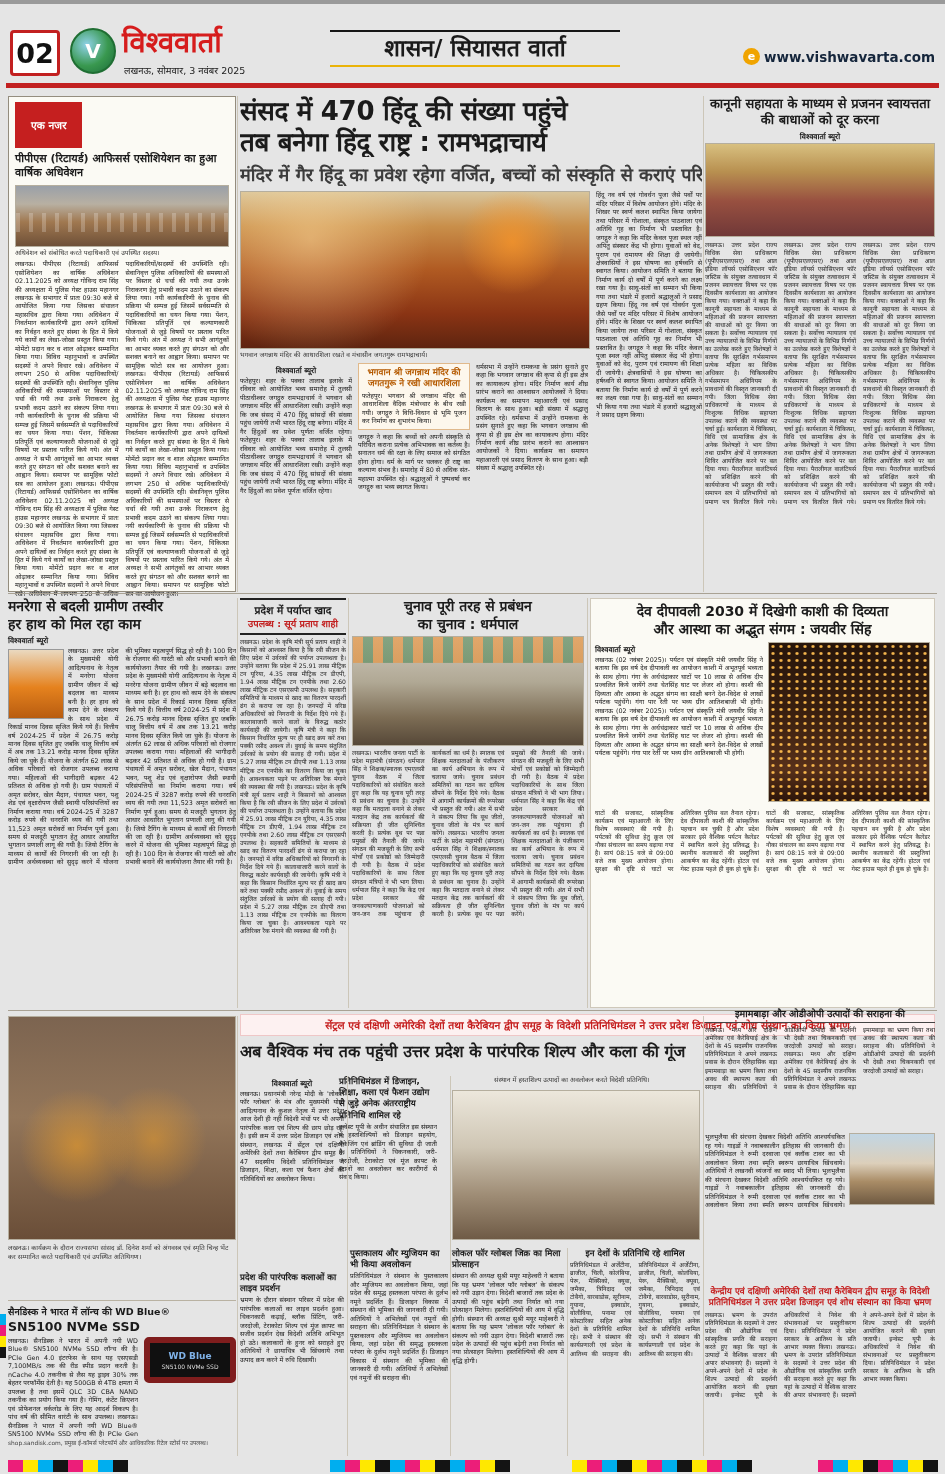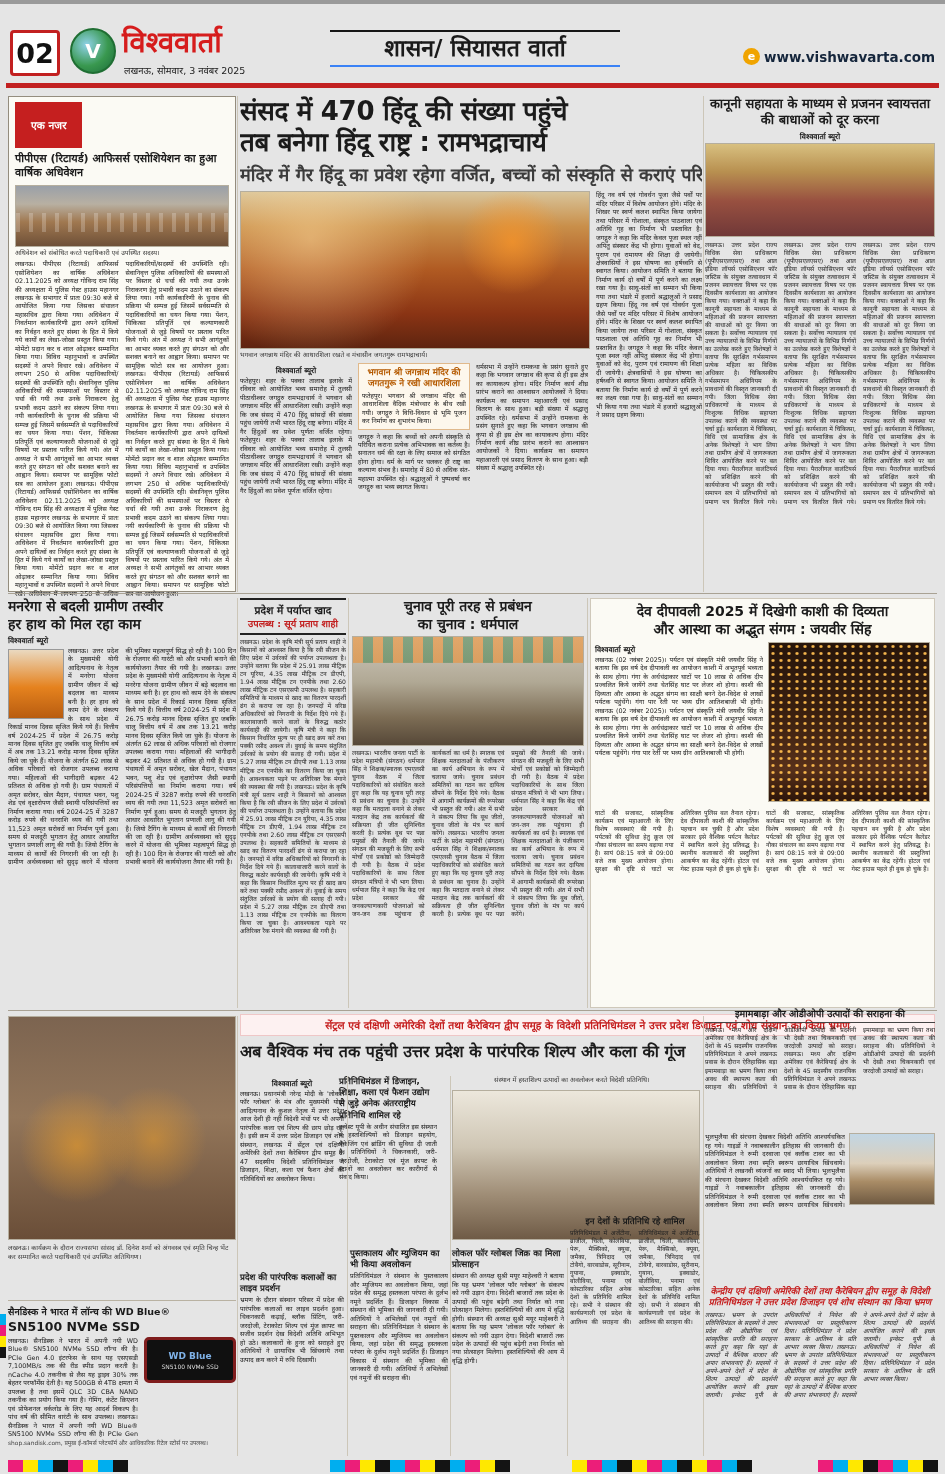--- a/index.html
+++ b/index.html
@@ -28,21 +28,21 @@
   .vrule{position:absolute;width:1px;background:#ccc6b8;}
   .hrule{position:absolute;height:1px;background:#a9a294;}
   
   .pagenum{display:flex;align-items:center;justify-content:center;border:3px solid #c22020;border-radius:4px;
            background:#fff;font-size:27px;font-weight:700;color:#111;}
   .logo{border-radius:50%;background:radial-gradient(circle at 35% 35%,#8fd2e8 0%,#39984f 55%,#1b6b3a 100%);
         border:2px solid #1f6e33;display:flex;align-items:center;justify-content:center;color:#fff;
         font-weight:700;font-size:20px;}
   .masthead{font-size:29px;font-weight:700;color:#d61c1c;line-height:1;}
   .date{font-size:9.5px;color:#222;}
-  .section-title{border-top:2px solid #161616;border-bottom:2px solid #3b82f6;padding:4px 0;
+  .section-title{border-top:2px solid #161616;border-bottom:2px solid #eab308;padding:4px 0;
                  font-size:23px;font-weight:700;text-align:center;line-height:1.1;}
   .website{display:flex;align-items:center;gap:4px;font-size:13.5px;font-weight:700;color:#15263c;}
   .ebadge{width:17px;height:17px;border-radius:50%;background:#f0a400;color:#fff;display:flex;align-items:center;
           justify-content:center;font-size:11px;font-weight:700;}
   .redrule{background:#c22020;}
   
   .tab{display:inline-block;background:#c51f1f;color:#fff;font-size:10.5px;font-weight:700;padding:16px 16px;margin:1px 0 4px;}
   
   .inset{border:1px solid #e0b98c;background:#fdf7ec;padding:3px;margin-bottom:3px;}
   .inset-title{color:#b55a00;font-weight:700;font-size:8.8px;line-height:1.3;text-align:center;margin-bottom:2px;}
@@ -70,21 +70,21 @@
             radial-gradient(circle at 64% 55%,rgba(240,160,40,.5),transparent 28%),
             linear-gradient(180deg,#7c6450 0%,#93765a 45%,#6a4e38 100%);}
   .ph-expo{background:linear-gradient(180deg,#ece7dc 0%,#cfc6b4 38%,#9f8d76 70%,#6f5b46 100%);}
   .ph-imambara{background:linear-gradient(180deg,#c2d6e4 0%,#dccfba 42%,#a98c66 68%,#6f5a42 100%);}
   .portrait-float{display:block;float:left;width:56px;height:70px;margin:2px 4px 2px 0;border:1px solid #999;
             background:linear-gradient(180deg,#ead9c0 0%,#e5821e 55%,#b85c10 100%);}
   
   .ad-h1{font-size:9.5px;font-weight:700;}
   .ad-h2{font-size:12.5px;font-weight:700;margin:1px 0 3px;}
   .ssd-chip{width:92px;height:46px;background:#101010;border-radius:5px;color:#fff;display:flex;flex-direction:column;
-            align-items:center;justify-content:center;gap:2px;border:3px solid #7f1d1d;}
+            align-items:center;justify-content:center;gap:2px;border:6px solid #7f1d1d;}
   .ssd-l1{font-size:9px;font-weight:700;color:#7fb2e8;}
   .ssd-l2{font-size:6px;color:#ddd;}
   .ad-foot{font-size:5.9px;color:#444;margin-top:3px;line-height:1.3;}
   
   .reg{display:flex;}
   .reg div{width:15px;height:12px;}
   .reg .c{background:#00aeef}.reg .m{background:#ec1e79}.reg .y{background:#ffe800}.reg .k{background:#141414}
   .regv{display:flex;flex-direction:column;}
   .regv div{width:6px;height:11px;}
 </style>
@@ -167,21 +167,21 @@
   </section>
 
   <section class="abs" style="left:352px;top:594px;width:232px;height:410px;">
     <div class="h-md center nowrap">चुनाव पूरी तरह से प्रबंधन</div>
     <div class="h-md center nowrap">का चुनाव : धर्मपाल</div>
     <div class="photo ph-flags" style="height:110px;margin:3px 0;"></div>
     <div class="body-text cols3 fill" style="height:248px;font-size:6.1px;">लखनऊ। भारतीय जनता पार्टी के प्रदेश महामंत्री (संगठन) धर्मपाल सिंह ने शिक्षक/स्नातक एमएलसी चुनाव बैठक में जिला पदाधिकारियों को संबोधित करते हुए कहा कि यह चुनाव पूरी तरह से प्रबंधन का चुनाव है। उन्होंने कहा कि मतदाता बनाने से लेकर मतदान केंद्र तक कार्यकर्ता की सक्रियता ही जीत सुनिश्चित करती है। प्रत्येक बूथ पर पन्ना प्रमुखों की तैनाती की जाये। संगठन की मजबूती के लिए सभी मोर्चों एवं प्रकोष्ठों को जिम्मेदारी दी गयी है। बैठक में प्रदेश पदाधिकारियों के साथ जिला संगठन मंत्रियों ने भी भाग लिया। धर्मपाल सिंह ने कहा कि केंद्र एवं प्रदेश सरकार की जनकल्याणकारी योजनाओं को जन-जन तक पहुंचाना ही कार्यकर्ता का धर्म है। स्नातक एवं शिक्षक मतदाताओं के पंजीकरण का कार्य अभियान के रूप में चलाया जाये। चुनाव प्रबंधन समितियों का गठन कर दायित्व सौंपने के निर्देश दिये गये। बैठक में आगामी कार्यक्रमों की रूपरेखा भी प्रस्तुत की गयी। अंत में सभी ने संकल्प लिया कि बूथ जीतो, चुनाव जीतो के मंत्र पर कार्य करेंगे। लखनऊ। भारतीय जनता पार्टी के प्रदेश महामंत्री (संगठन) धर्मपाल सिंह ने शिक्षक/स्नातक एमएलसी चुनाव बैठक में जिला पदाधिकारियों को संबोधित करते हुए कहा कि यह चुनाव पूरी तरह से प्रबंधन का चुनाव है। उन्होंने कहा कि मतदाता बनाने से लेकर मतदान केंद्र तक कार्यकर्ता की सक्रियता ही जीत सुनिश्चित करती है। प्रत्येक बूथ पर पन्ना प्रमुखों की तैनाती की जाये। संगठन की मजबूती के लिए सभी मोर्चों एवं प्रकोष्ठों को जिम्मेदारी दी गयी है। बैठक में प्रदेश पदाधिकारियों के साथ जिला संगठन मंत्रियों ने भी भाग लिया। धर्मपाल सिंह ने कहा कि केंद्र एवं प्रदेश सरकार की जनकल्याणकारी योजनाओं को जन-जन तक पहुंचाना ही कार्यकर्ता का धर्म है। स्नातक एवं शिक्षक मतदाताओं के पंजीकरण का कार्य अभियान के रूप में चलाया जाये। चुनाव प्रबंधन समितियों का गठन कर दायित्व सौंपने के निर्देश दिये गये। बैठक में आगामी कार्यक्रमों की रूपरेखा भी प्रस्तुत की गयी। अंत में सभी ने संकल्प लिया कि बूथ जीतो, चुनाव जीतो के मंत्र पर कार्य करेंगे।</div>
   </section>
 
   <section class="abs boxed" style="left:590px;top:594px;width:345px;height:410px;">
-    <div class="h-md center nowrap">देव दीपावली 2025 में दिखेगी काशी की दिव्यता</div>
+    <div class="h-md center nowrap">देव दीपावली 2030 में दिखेगी काशी की दिव्यता</div>
     <div class="h-md center nowrap">और आस्था का अद्भुत संगम : जयवीर सिंह</div>
     <div style="display:flex;gap:5px;margin-top:4px;">
       <div style="flex:1;">
         <div class="byline left">विश्ववार्ता ब्यूरो</div>
         <div class="body-text fill" style="height:148px;">लखनऊ (02 नवंबर 2025)। पर्यटन एवं संस्कृति मंत्री जयवीर सिंह ने बताया कि इस वर्ष देव दीपावली का आयोजन काशी में अभूतपूर्व भव्यता के साथ होगा। गंगा के अर्धचंद्राकार घाटों पर 10 लाख से अधिक दीप प्रज्वलित किये जायेंगे तथा चेतसिंह घाट पर लेजर शो होगा। काशी की दिव्यता और आस्था के अद्भुत संगम का साक्षी बनने देश-विदेश से लाखों पर्यटक पहुंचेंगे। गंगा पार रेती पर भव्य ग्रीन आतिशबाजी भी होगी। लखनऊ (02 नवंबर 2025)। पर्यटन एवं संस्कृति मंत्री जयवीर सिंह ने बताया कि इस वर्ष देव दीपावली का आयोजन काशी में अभूतपूर्व भव्यता के साथ होगा। गंगा के अर्धचंद्राकार घाटों पर 10 लाख से अधिक दीप प्रज्वलित किये जायेंगे तथा चेतसिंह घाट पर लेजर शो होगा। काशी की दिव्यता और आस्था के अद्भुत संगम का साक्षी बनने देश-विदेश से लाखों पर्यटक पहुंचेंगे। गंगा पार रेती पर भव्य ग्रीन आतिशबाजी भी होगी।</div>
       </div>
       <div class="photo ph-diyas" style="width:162px;height:160px;"></div>
     </div>
     <div class="body-text cols4 fill" style="height:182px;margin-top:5px;font-size:6.1px;">घाटों की सजावट, सांस्कृतिक कार्यक्रम एवं महाआरती के लिए विशेष व्यवस्थाएं की गयी हैं। पर्यटकों की सुविधा हेतु क्रूज एवं नौका संचालन का समय बढ़ाया गया है। सायं 08:15 बजे से 09:00 बजे तक मुख्य आयोजन होगा। सुरक्षा की दृष्टि से घाटों पर अतिरिक्त पुलिस बल तैनात रहेगा। देव दीपावली काशी की सांस्कृतिक पहचान बन चुकी है और प्रदेश सरकार इसे वैश्विक पर्यटन कैलेंडर में स्थापित करने हेतु प्रतिबद्ध है। स्थानीय कलाकारों की प्रस्तुतियां आकर्षण का केंद्र रहेंगी। होटल एवं गेस्ट हाउस पहले ही बुक हो चुके हैं। घाटों की सजावट, सांस्कृतिक कार्यक्रम एवं महाआरती के लिए विशेष व्यवस्थाएं की गयी हैं। पर्यटकों की सुविधा हेतु क्रूज एवं नौका संचालन का समय बढ़ाया गया है। सायं 08:15 बजे से 09:00 बजे तक मुख्य आयोजन होगा। सुरक्षा की दृष्टि से घाटों पर अतिरिक्त पुलिस बल तैनात रहेगा। देव दीपावली काशी की सांस्कृतिक पहचान बन चुकी है और प्रदेश सरकार इसे वैश्विक पर्यटन कैलेंडर में स्थापित करने हेतु प्रतिबद्ध है। स्थानीय कलाकारों की प्रस्तुतियां आकर्षण का केंद्र रहेंगी। होटल एवं गेस्ट हाउस पहले ही बुक हो चुके हैं।</div>
   </section>
@@ -221,26 +221,26 @@
   <section class="abs" style="left:350px;top:1244px;width:98px;height:208px;">
     <div class="sub-head">पुस्तकालय और म्युजियम का भी किया अवलोकन</div>
     <div class="body-text fill" style="height:166px;">प्रतिनिधिमंडल ने संस्थान के पुस्तकालय और म्युजियम का अवलोकन किया, जहां प्रदेश की समृद्ध हस्तकला परंपरा के दुर्लभ नमूने प्रदर्शित हैं। डिजाइन विकास में संस्थान की भूमिका की जानकारी दी गयी। अतिथियों ने अभिलेखों एवं नमूनों की सराहना की। प्रतिनिधिमंडल ने संस्थान के पुस्तकालय और म्युजियम का अवलोकन किया, जहां प्रदेश की समृद्ध हस्तकला परंपरा के दुर्लभ नमूने प्रदर्शित हैं। डिजाइन विकास में संस्थान की भूमिका की जानकारी दी गयी। अतिथियों ने अभिलेखों एवं नमूनों की सराहना की।</div>
   </section>
 
   <section class="abs" style="left:452px;top:1244px;width:112px;height:208px;">
     <div class="sub-head">लोकल फॉर ग्लोबल जिक्र का मिला प्रोत्साहन</div>
     <div class="body-text fill" style="height:168px;">संस्थान की अध्यक्ष सुश्री मयूर माहेश्वरी ने बताया कि यह भ्रमण 'लोकल फॉर ग्लोबल' के संकल्प को नयी उड़ान देगा। विदेशी बाजारों तक प्रदेश के उत्पादों की पहुंच बढ़ेगी तथा निर्यात को नया प्रोत्साहन मिलेगा। हस्तशिल्पियों की आय में वृद्धि होगी। संस्थान की अध्यक्ष सुश्री मयूर माहेश्वरी ने बताया कि यह भ्रमण 'लोकल फॉर ग्लोबल' के संकल्प को नयी उड़ान देगा। विदेशी बाजारों तक प्रदेश के उत्पादों की पहुंच बढ़ेगी तथा निर्यात को नया प्रोत्साहन मिलेगा। हस्तशिल्पियों की आय में वृद्धि होगी।</div>
   </section>
 
-  <section class="abs" style="left:570px;top:1212px;width:130px;height:208px;">
+  <section class="abs" style="left:570px;top:1244px;width:130px;height:208px;">
     <div class="sub-head center">इन देशों के प्रतिनिधि रहे शामिल</div>
     <div class="body-text cols2 fill" style="height:176px;font-size:6.1px;">प्रतिनिधिमंडल में अर्जेंटीना, ब्राजील, चिली, कोलंबिया, पेरू, मैक्सिको, क्यूबा, जमैका, त्रिनिदाद एवं टोबैगो, बारबाडोस, सूरीनाम, गुयाना, इक्वाडोर, बोलीविया, पनामा एवं कोस्टारिका सहित अनेक देशों के प्रतिनिधि शामिल रहे। सभी ने संस्थान की कार्यप्रणाली एवं प्रदेश के आतिथ्य की सराहना की। प्रतिनिधिमंडल में अर्जेंटीना, ब्राजील, चिली, कोलंबिया, पेरू, मैक्सिको, क्यूबा, जमैका, त्रिनिदाद एवं टोबैगो, बारबाडोस, सूरीनाम, गुयाना, इक्वाडोर, बोलीविया, पनामा एवं कोस्टारिका सहित अनेक देशों के प्रतिनिधि शामिल रहे। सभी ने संस्थान की कार्यप्रणाली एवं प्रदेश के आतिथ्य की सराहना की।</div>
   </section>
 
-  <section class="abs" style="left:705px;top:1282px;width:230px;height:170px;font-style:italic;">
+  <section class="abs" style="left:705px;top:1282px;width:230px;height:170px;">
     <div class="red-sub">केन्द्रीय एवं दक्षिणी अमेरिकी देशों तथा कैरेबियन द्वीप समूह के विदेशी प्रतिनिधिमंडल ने उत्तर प्रदेश डिजाइन एवं शोध संस्थान का किया भ्रमण</div>
     <div class="body-text cols3 fill" style="height:128px;font-size:6.1px;">लखनऊ। भ्रमण के उपरांत प्रतिनिधिमंडल के सदस्यों ने उत्तर प्रदेश की औद्योगिक एवं सांस्कृतिक प्रगति की सराहना करते हुए कहा कि यहां के उत्पादों में वैश्विक बाजार की अपार संभावनाएं हैं। सदस्यों ने अपने-अपने देशों में प्रदेश के शिल्प उत्पादों की प्रदर्शनी आयोजित कराने की इच्छा जतायी। इन्वेस्ट यूपी के अधिकारियों ने निवेश की संभावनाओं पर प्रस्तुतीकरण दिया। प्रतिनिधिमंडल ने प्रदेश सरकार के आतिथ्य के प्रति आभार व्यक्त किया। लखनऊ। भ्रमण के उपरांत प्रतिनिधिमंडल के सदस्यों ने उत्तर प्रदेश की औद्योगिक एवं सांस्कृतिक प्रगति की सराहना करते हुए कहा कि यहां के उत्पादों में वैश्विक बाजार की अपार संभावनाएं हैं। सदस्यों ने अपने-अपने देशों में प्रदेश के शिल्प उत्पादों की प्रदर्शनी आयोजित कराने की इच्छा जतायी। इन्वेस्ट यूपी के अधिकारियों ने निवेश की संभावनाओं पर प्रस्तुतीकरण दिया। प्रतिनिधिमंडल ने प्रदेश सरकार के आतिथ्य के प्रति आभार व्यक्त किया।</div>
   </section>
 
   <section class="abs" style="left:8px;top:1296px;width:228px;height:156px;border-top:1px solid #b9b2a2;padding-top:4px;">
     <div class="ad-h1">सैनडिस्क ने भारत में लॉन्च की WD Blue®</div>
     <div class="ad-h2">SN5100 NVMe SSD</div>
     <div style="display:flex;gap:6px;">
       <div class="body-text fill" style="flex:1;height:100px;">लखनऊ। सैनडिस्क ने भारत में अपनी नयी WD Blue® SN5100 NVMe SSD लॉन्च की है। PCIe Gen 4.0 इंटरफेस के साथ यह एसएसडी 7,100MB/s तक की रीड स्पीड प्रदान करती है। nCache 4.0 तकनीक से लैस यह ड्राइव 30% तक बेहतर परफॉर्मेंस देती है। यह 500GB से 4TB क्षमता में उपलब्ध है तथा इसमें QLC 3D CBA NAND तकनीक का प्रयोग किया गया है। गेमिंग, कंटेंट क्रिएशन एवं प्रोफेशनल वर्कलोड के लिए यह आदर्श विकल्प है। पांच वर्ष की सीमित वारंटी के साथ उपलब्ध। लखनऊ। सैनडिस्क ने भारत में अपनी नयी WD Blue® SN5100 NVMe SSD लॉन्च की है। PCIe Gen 4.0 इंटरफेस के साथ यह एसएसडी 7,100MB/s तक की रीड स्पीड प्रदान करती है। nCache 4.0 तकनीक से लैस यह ड्राइव 30% तक बेहतर परफॉर्मेंस देती है। यह 500GB से 4TB क्षमता में उपलब्ध है तथा इसमें QLC 3D CBA NAND तकनीक का प्रयोग किया गया है। गेमिंग, कंटेंट क्रिएशन एवं प्रोफेशनल वर्कलोड के लिए यह आदर्श विकल्प है। पांच वर्ष की सीमित वारंटी के साथ उपलब्ध।</div>
       <div class="ssd-chip">

